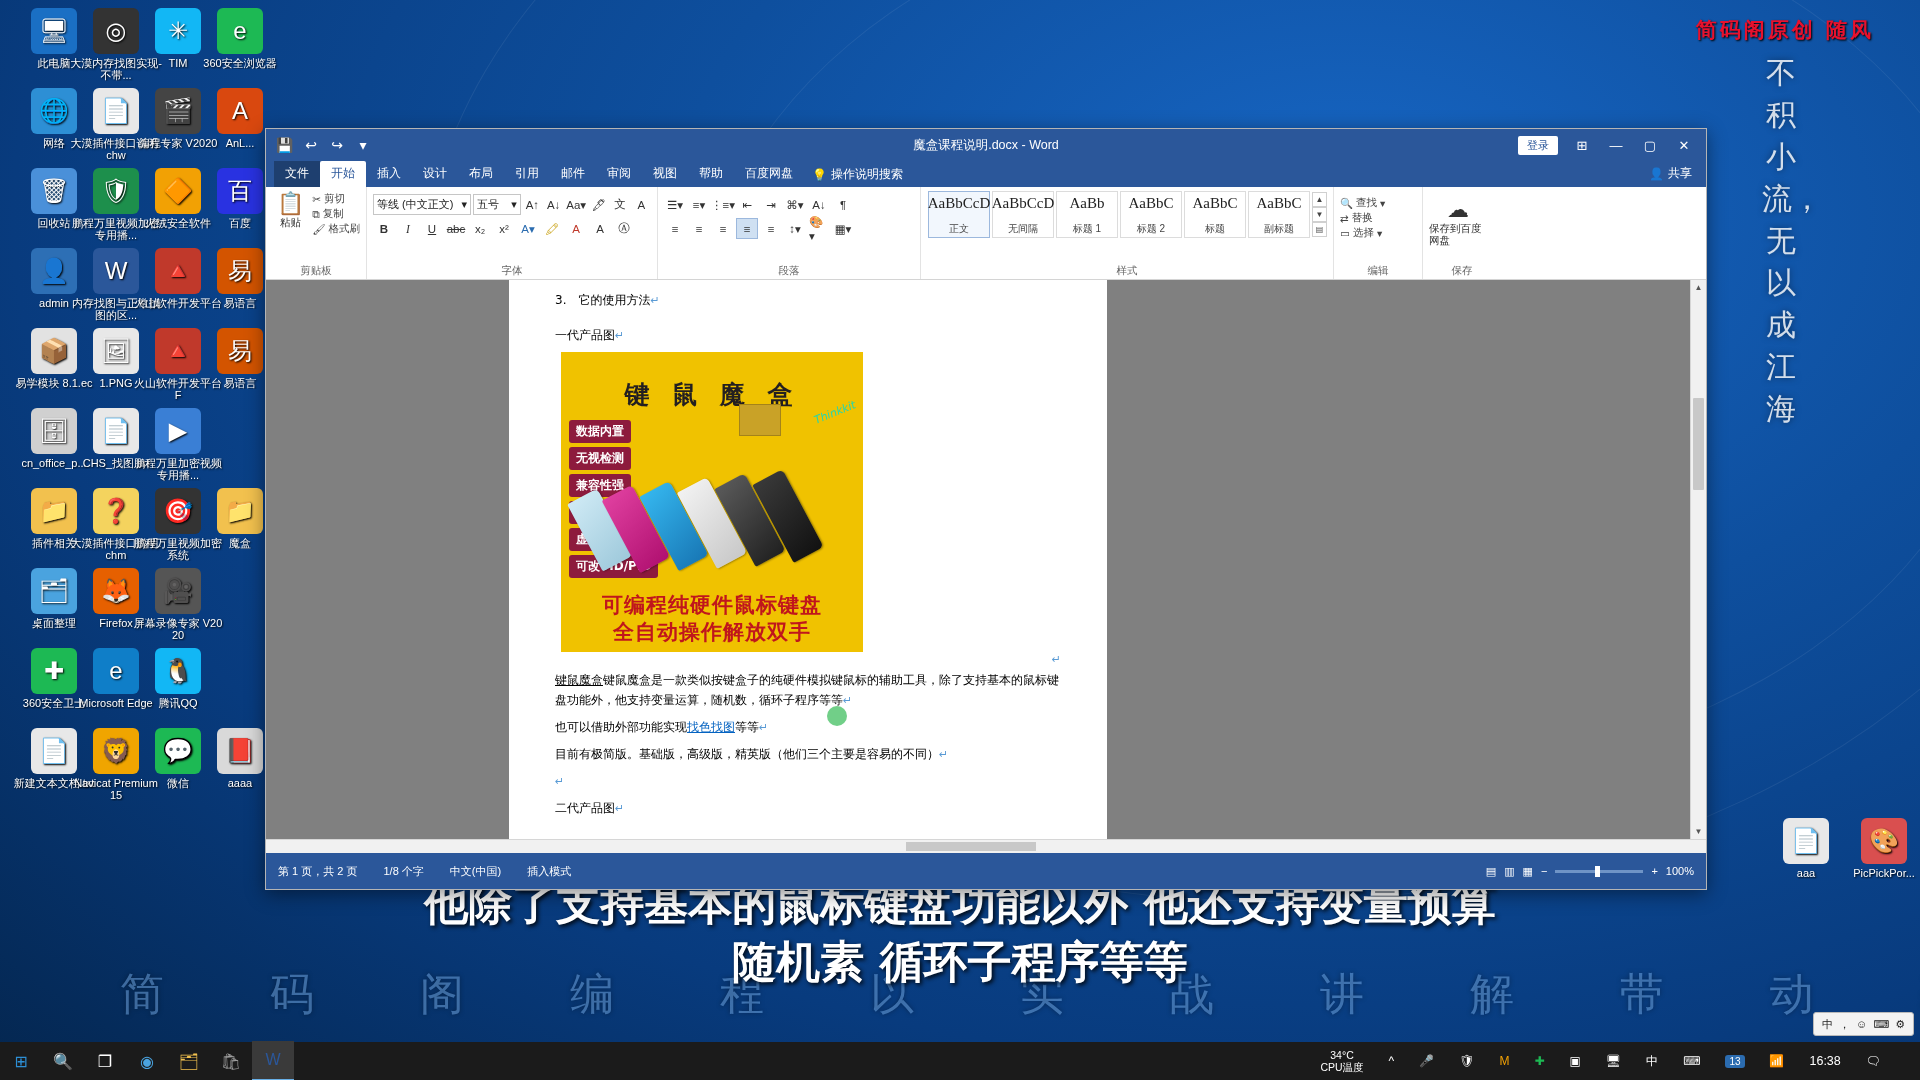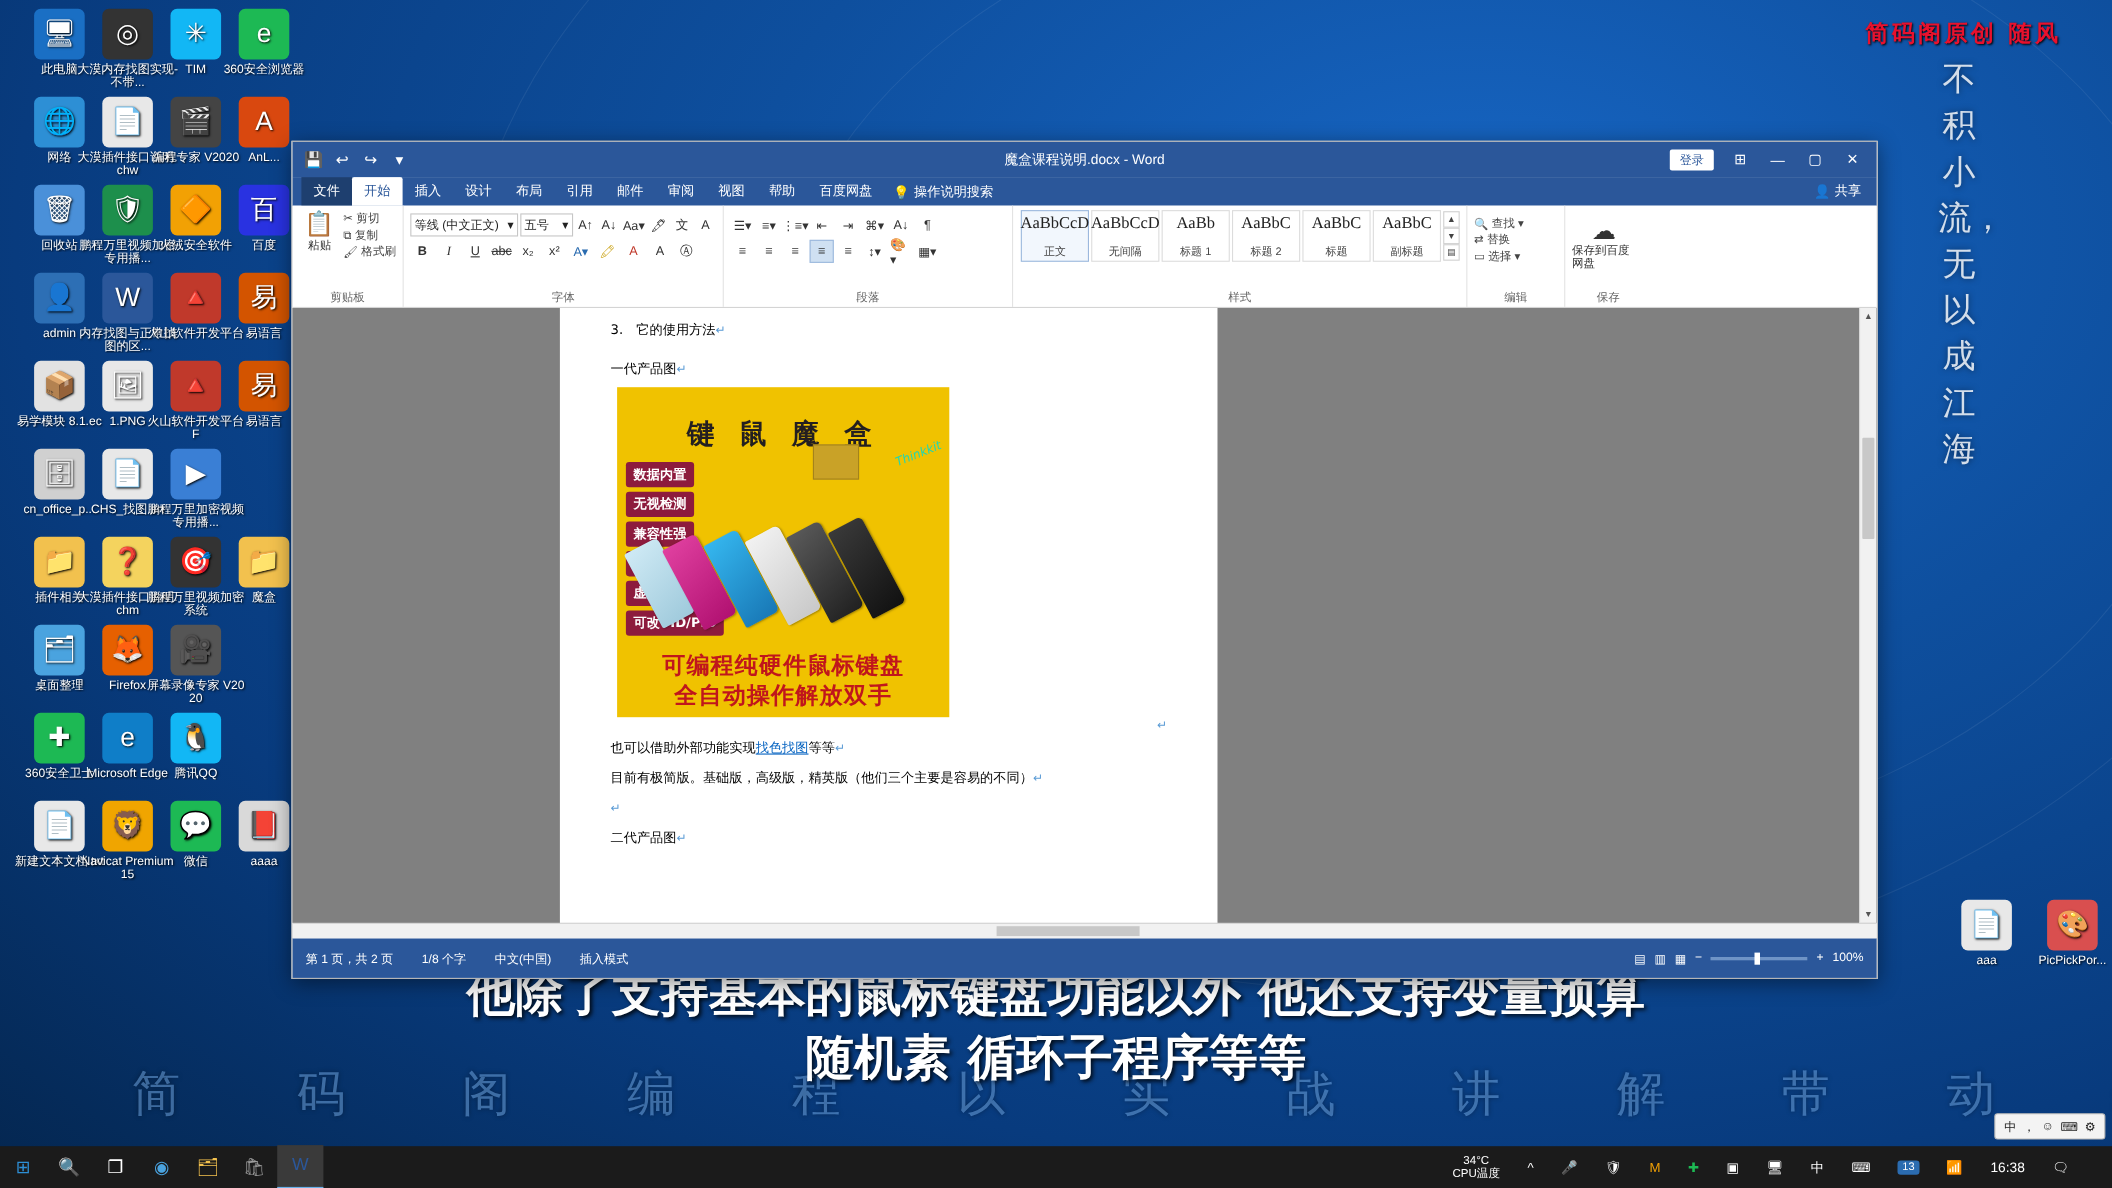--- a/index.html
+++ b/index.html
@@ -602,20 +602,24 @@
           <div class="usb" style="left:134px;top:128px;width:34px;height:86px;background:linear-gradient(160deg,#f2f2f2,#c8c8c8);transform:rotate(-28deg)"></div>
           <div class="usb" style="left:172px;top:124px;width:34px;height:88px;background:linear-gradient(160deg,#5a5a5a,#202020);transform:rotate(-28deg)"></div>
           <div class="usb" style="left:210px;top:120px;width:34px;height:88px;background:linear-gradient(160deg,#3a3a3a,#111);transform:rotate(-28deg)"></div>
           <div class="pi-bottom">
             <div>可编程纯硬件鼠标键盘</div>
             <div>全自动操作解放双手</div>
           </div>
         </div>
         <div style="text-align:right;margin:-4px 0 4px 0"><span class="pilcrow">↵</span></div>
 
+        <p style="position:relative">
+          <span style="text-decoration:underline">键鼠魔盒</span><span>键鼠魔盒是一款类似按键盒子的纯硬件模拟键鼠标的辅助工具，除了支持基本的鼠标键盘功能外，他支持变量运算，随机数，循环子程序等等</span><span class="pilcrow">↵</span>
+          <span style="position:absolute;left:272px;top:36px;width:20px;height:20px;border-radius:50%;background:#4ec36a;opacity:.8"></span>
+        </p>
         <p>也可以借助外部功能实现<span style="color:#0563c1;text-decoration:underline">找色找图</span>等等<span class="pilcrow">↵</span></p>
         <p><span>目前有极简版。基础版，高级版，精英版（他们三个主要是容易的不同）</span><span class="pilcrow">↵</span></p>
         <p><span class="pilcrow">↵</span></p>
         <p><span>二代产品图</span><span class="pilcrow">↵</span></p>
       </div>
       <div class="rightpad">
         <div class="vscroll">
           <div class="vsarrow" style="top:0">▲</div>
           <div class="vthumb"></div>
           <div class="vsarrow" style="bottom:0">▼</div>

